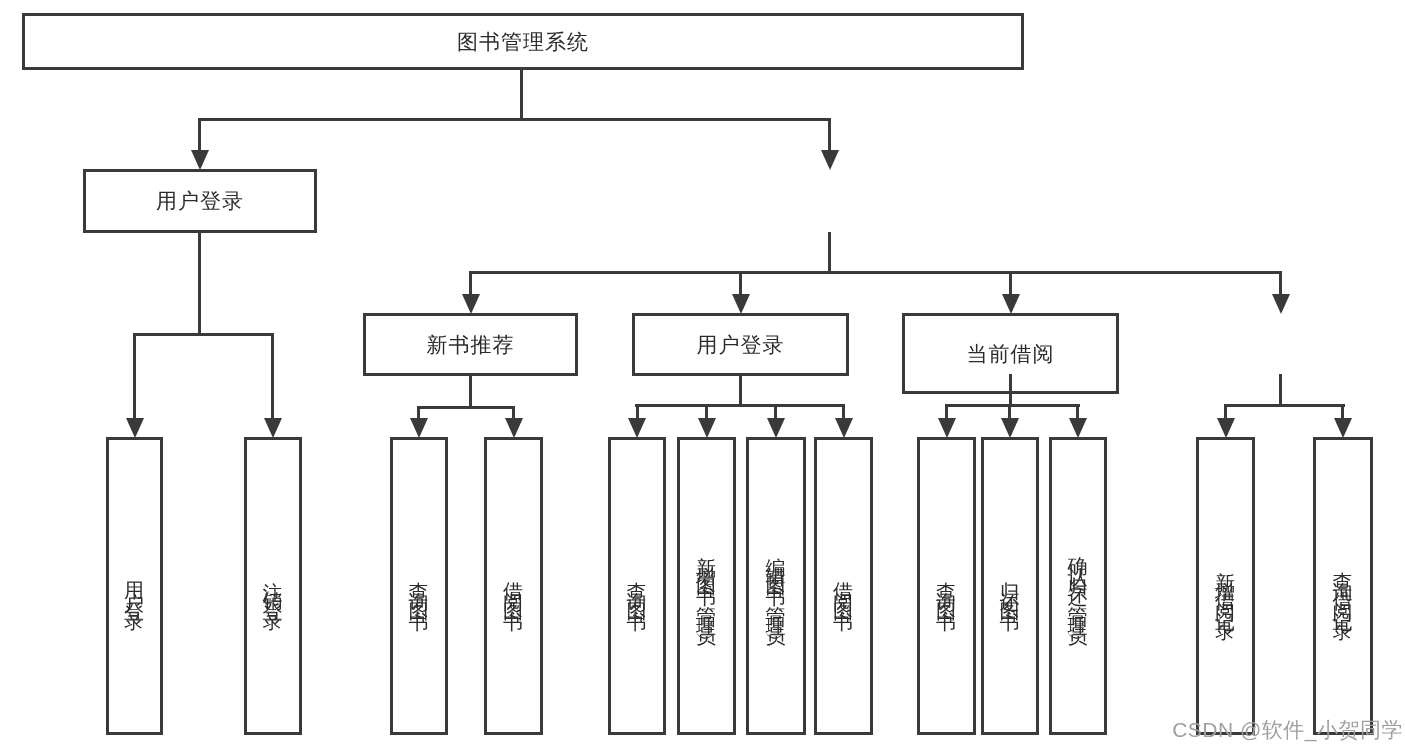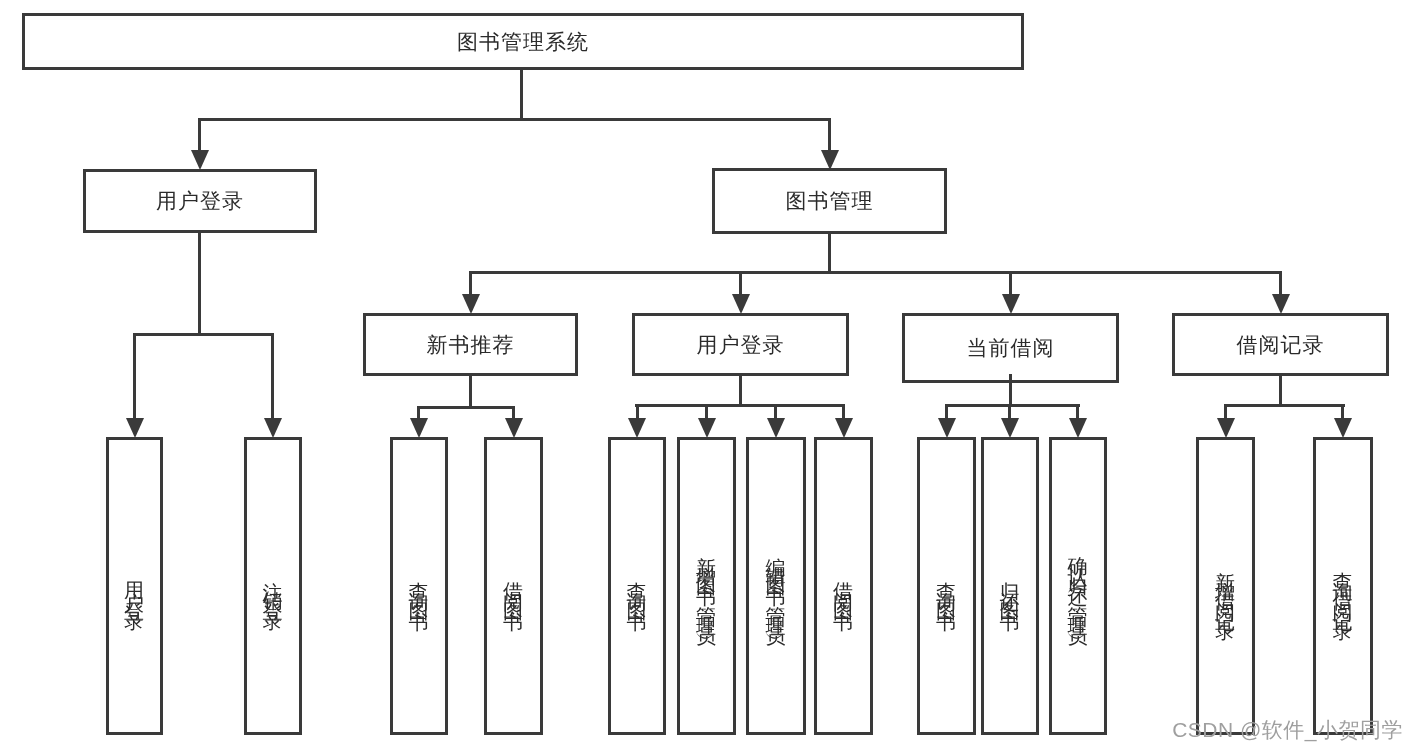--- a/index.html
+++ b/index.html
@@ -42,35 +42,29 @@
 
 <div class="stage">
 
   <div class="box" style="left:22px;top:13px;width:1002px;height:57px;">
     <span class="hlabel">图书管理系统</span>
   </div>
 
   <div class="box" style="left:83px;top:169px;width:234px;height:64px;">
     <span class="hlabel">用户登录</span>
   </div>
-  <div class="box" style="left:712px;top:168px;width:235px;height:66px;">
-    <span class="hlabel">图书管理</span>
-  </div>
 
   <div class="box" style="left:363px;top:313px;width:215px;height:63px;">
     <span class="hlabel">新书推荐</span>
   </div>
   <div class="box" style="left:632px;top:313px;width:217px;height:63px;">
     <span class="hlabel">用户登录</span>
   </div>
-  <div class="box" style="left:902px;top:313px;width:217px;height:70px;">
+  <div class="box" style="left:902px;top:313px;width:217px;height:81px;">
     <span class="hlabel">当前借阅</span>
-  </div>
-  <div class="box" style="left:1172px;top:313px;width:217px;height:63px;">
-    <span class="hlabel">借阅记录</span>
   </div>
 
   <div class="box leaf" style="left:106px;top:437px;width:57px;height:298px;">
     <span class="vlabel">用户登录</span>
   </div>
   <div class="box leaf" style="left:244px;top:437px;width:58px;height:298px;">
     <span class="vlabel">注销登录</span>
   </div>
 
   <div class="box leaf" style="left:390px;top:437px;width:58px;height:298px;">

